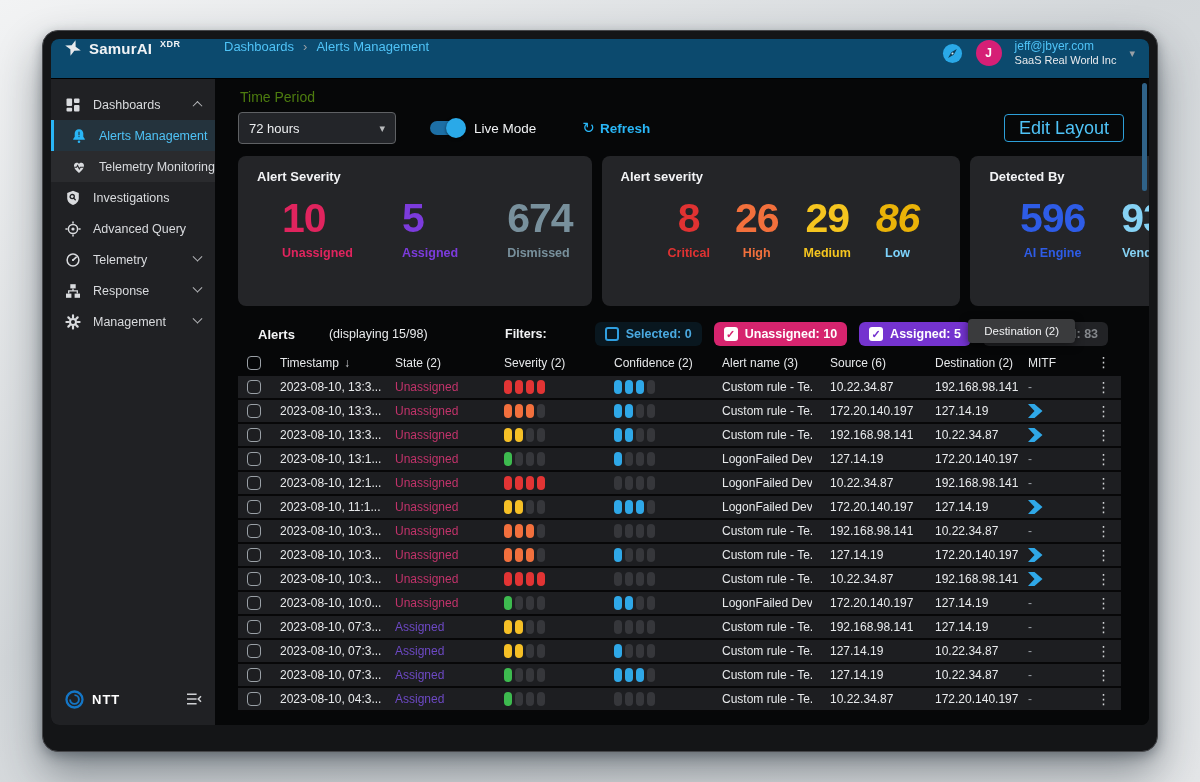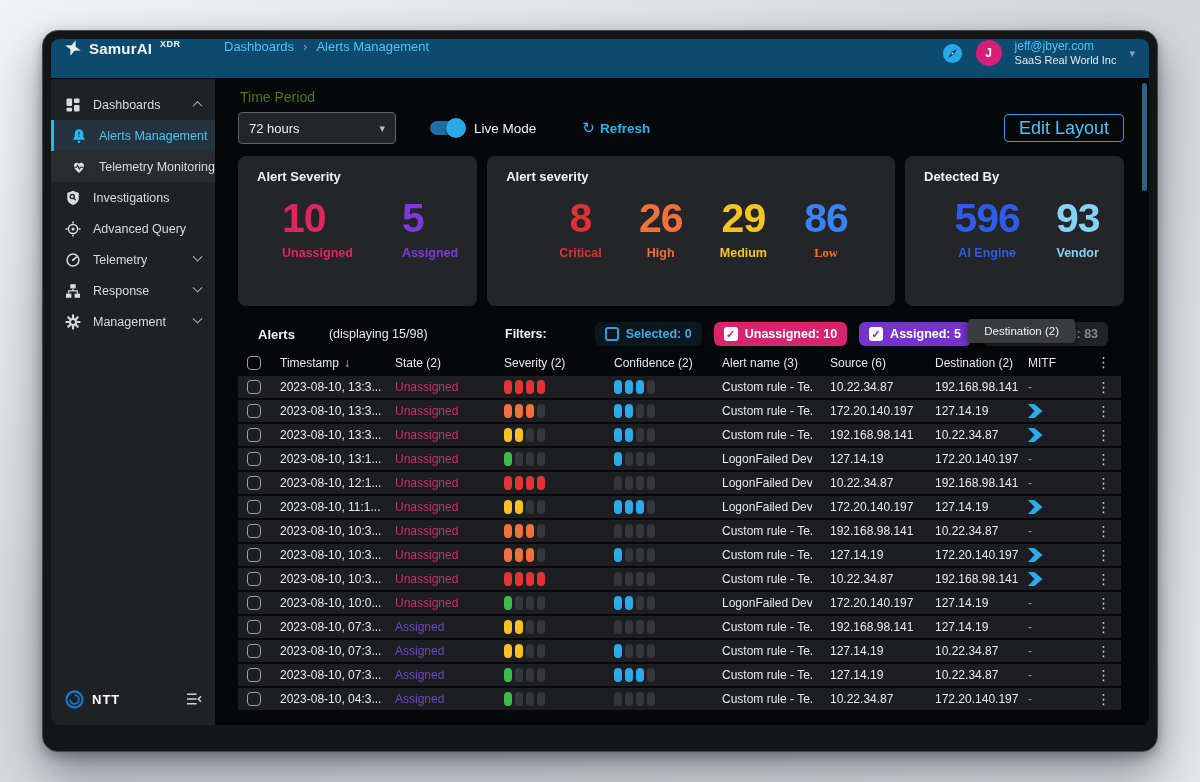--- a/index.html
+++ b/index.html
@@ -290,40 +290,44 @@
             <div class="card-title">Alert Severity</div>
             <div class="metrics">
                 <div class="metric">
                   <div class="metric-value" style="color: rgb(224, 36, 94);">10</div>
                   <div class="metric-label" style="color: rgb(224, 36, 94);">Unassigned</div>
                 </div>
                 <div class="metric">
                   <div class="metric-value" style="color: rgb(124, 59, 220);">5</div>
                   <div class="metric-label" style="color: rgb(124, 59, 220);">Assigned</div>
                 </div>
+                <div class="metric">
+                  <div class="metric-value" style="color: rgb(120, 144, 156);">674</div>
+                  <div class="metric-label" style="color: rgb(120, 144, 156);">Dismissed</div>
+                </div>
               </div>
           </div>
           <div class="card card-severity">
             <div class="card-title">Alert severity</div>
             <div class="metrics">
                 <div class="metric">
                   <div class="metric-value" style="color: rgb(224, 50, 50);">8</div>
                   <div class="metric-label" style="color: rgb(224, 50, 50);">Critical</div>
                 </div>
                 <div class="metric">
                   <div class="metric-value" style="color: rgb(242, 112, 60);">26</div>
                   <div class="metric-label" style="color: rgb(242, 112, 60);">High</div>
                 </div>
                 <div class="metric">
                   <div class="metric-value" style="color: rgb(245, 197, 31);">29</div>
                   <div class="metric-label" style="color: rgb(245, 197, 31);">Medium</div>
                 </div>
                 <div class="metric">
-                  <div class="metric-value" style="color: #3b82f6;">86</div>
-                  <div class="metric-label" style="color: #f97316; font-family: Liberation Serif, serif;">Low</div>
+                  <div class="metric-value" style="color: #eab308; font-style: italic;">86</div>
+                  <div class="metric-label" style="color: #7dd3fc;">Low</div>
                 </div>
               </div>
           </div>
           <div class="card card-detected">
             <div class="card-title">Detected By</div>
             <div class="metrics">
                 <div class="metric">
                   <div class="metric-value" style="color: rgb(46, 92, 230);">596</div>
                   <div class="metric-label" style="color: rgb(46, 92, 230);">AI Engine</div>
                 </div>

